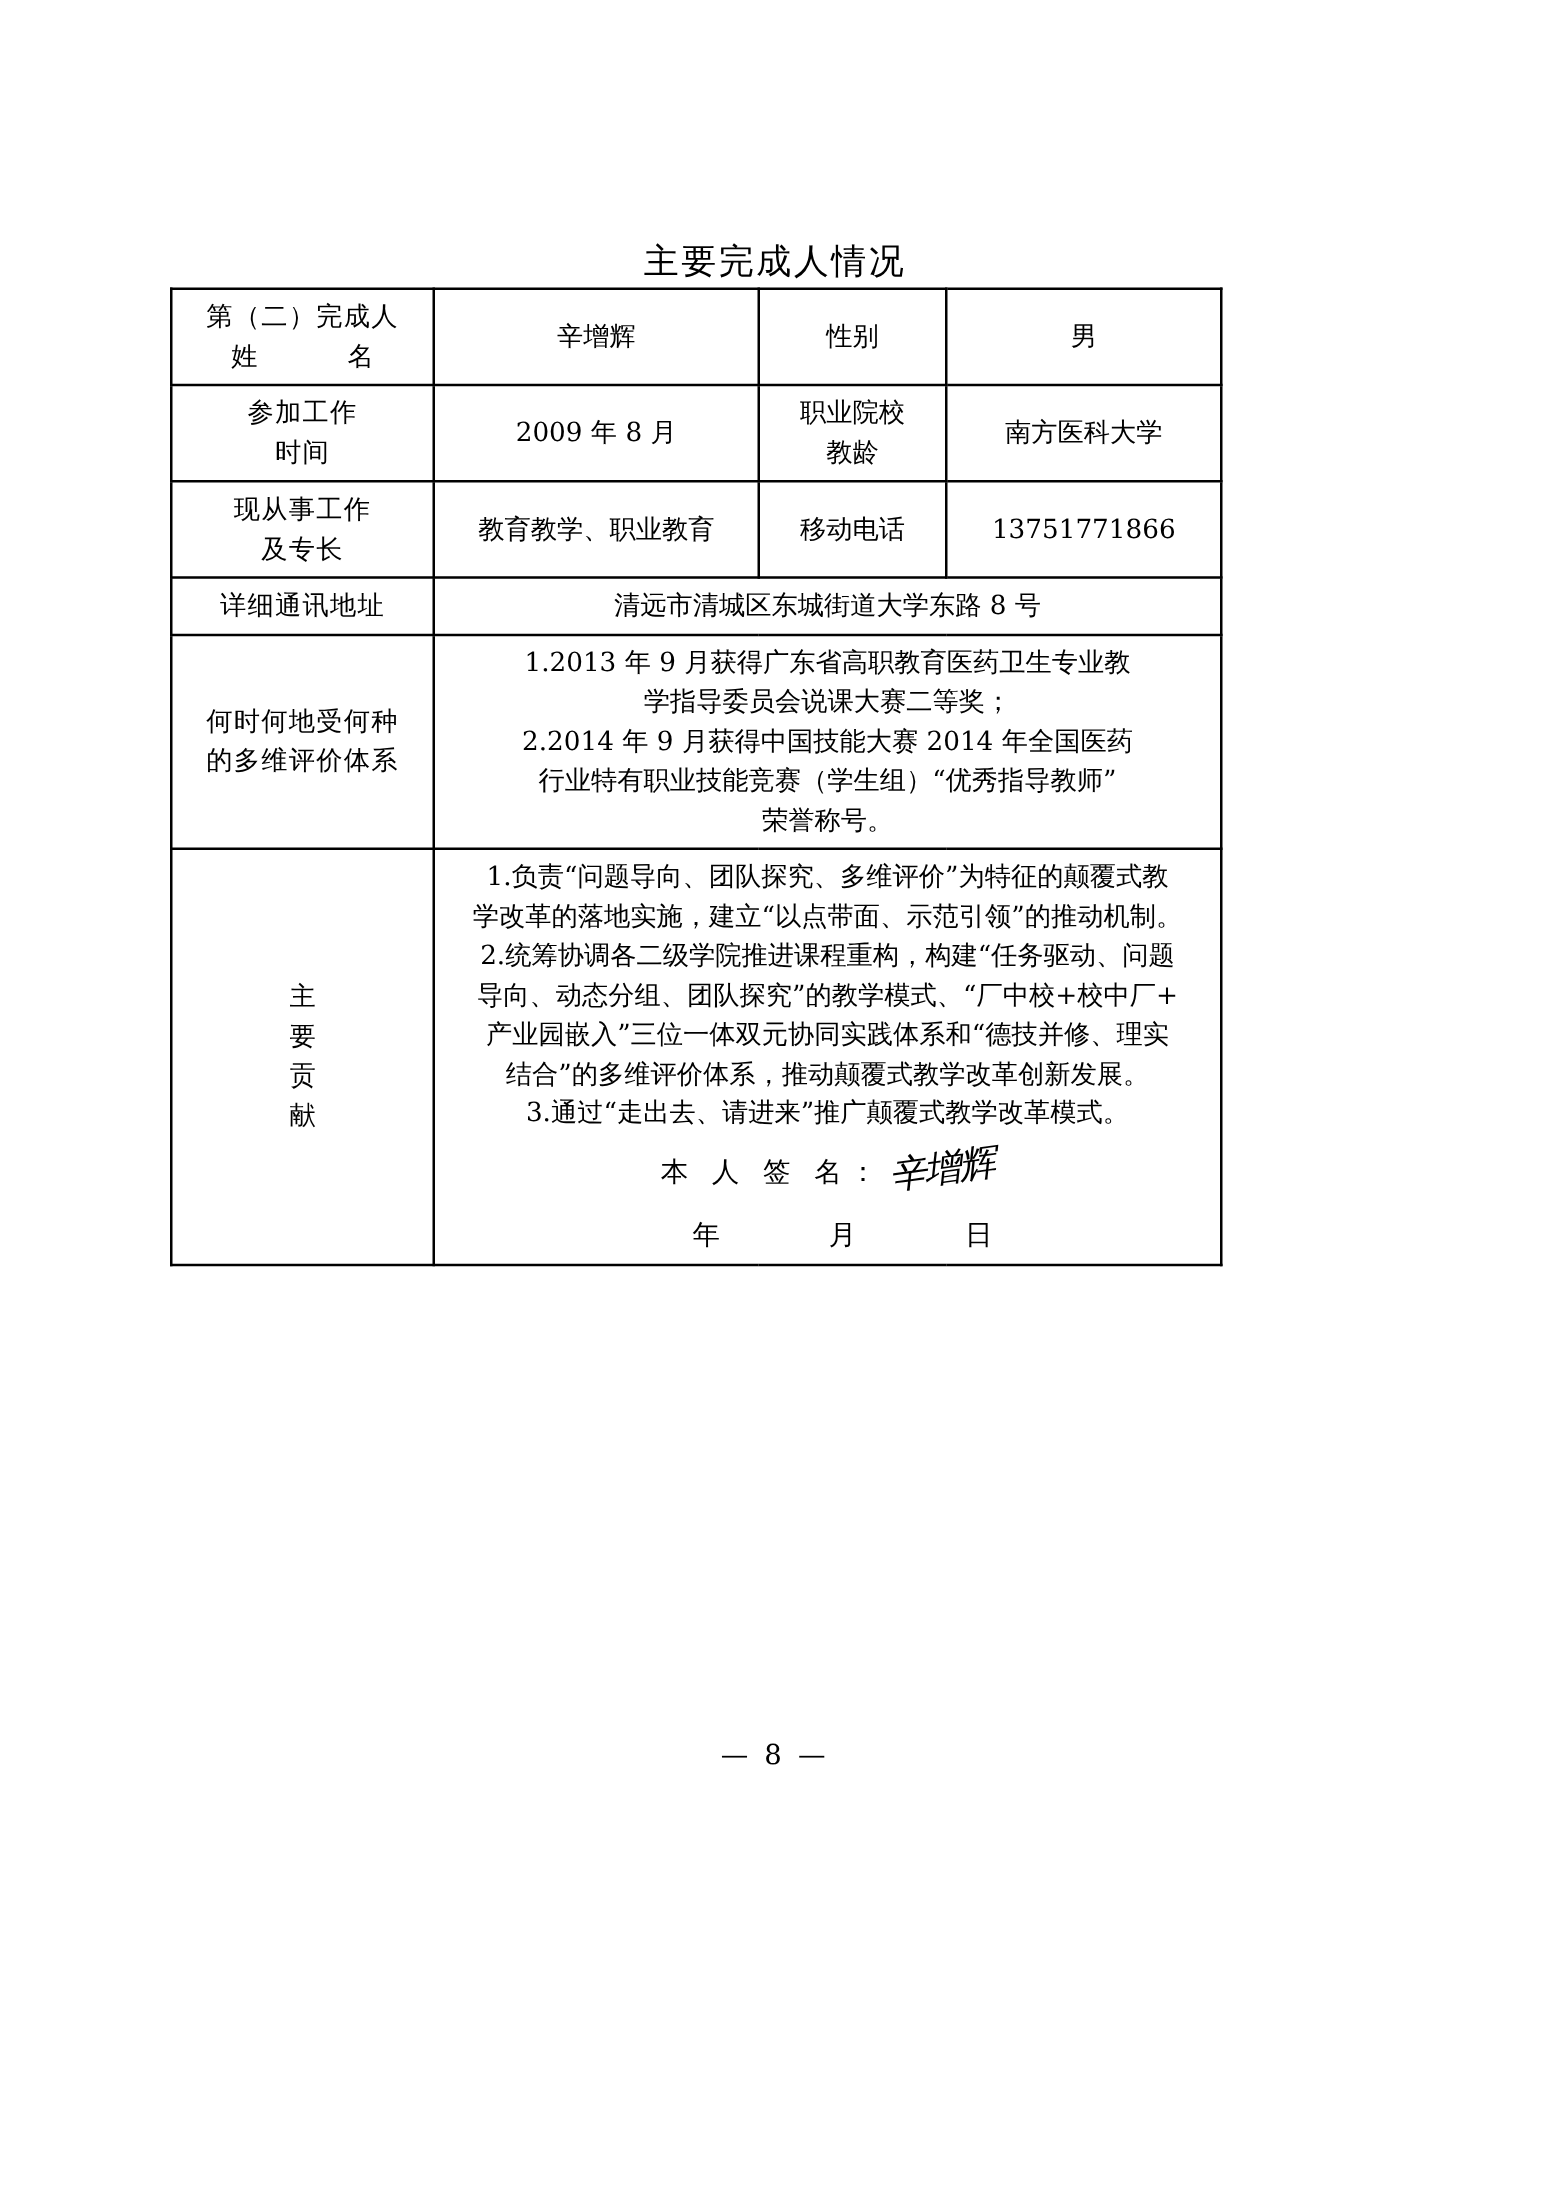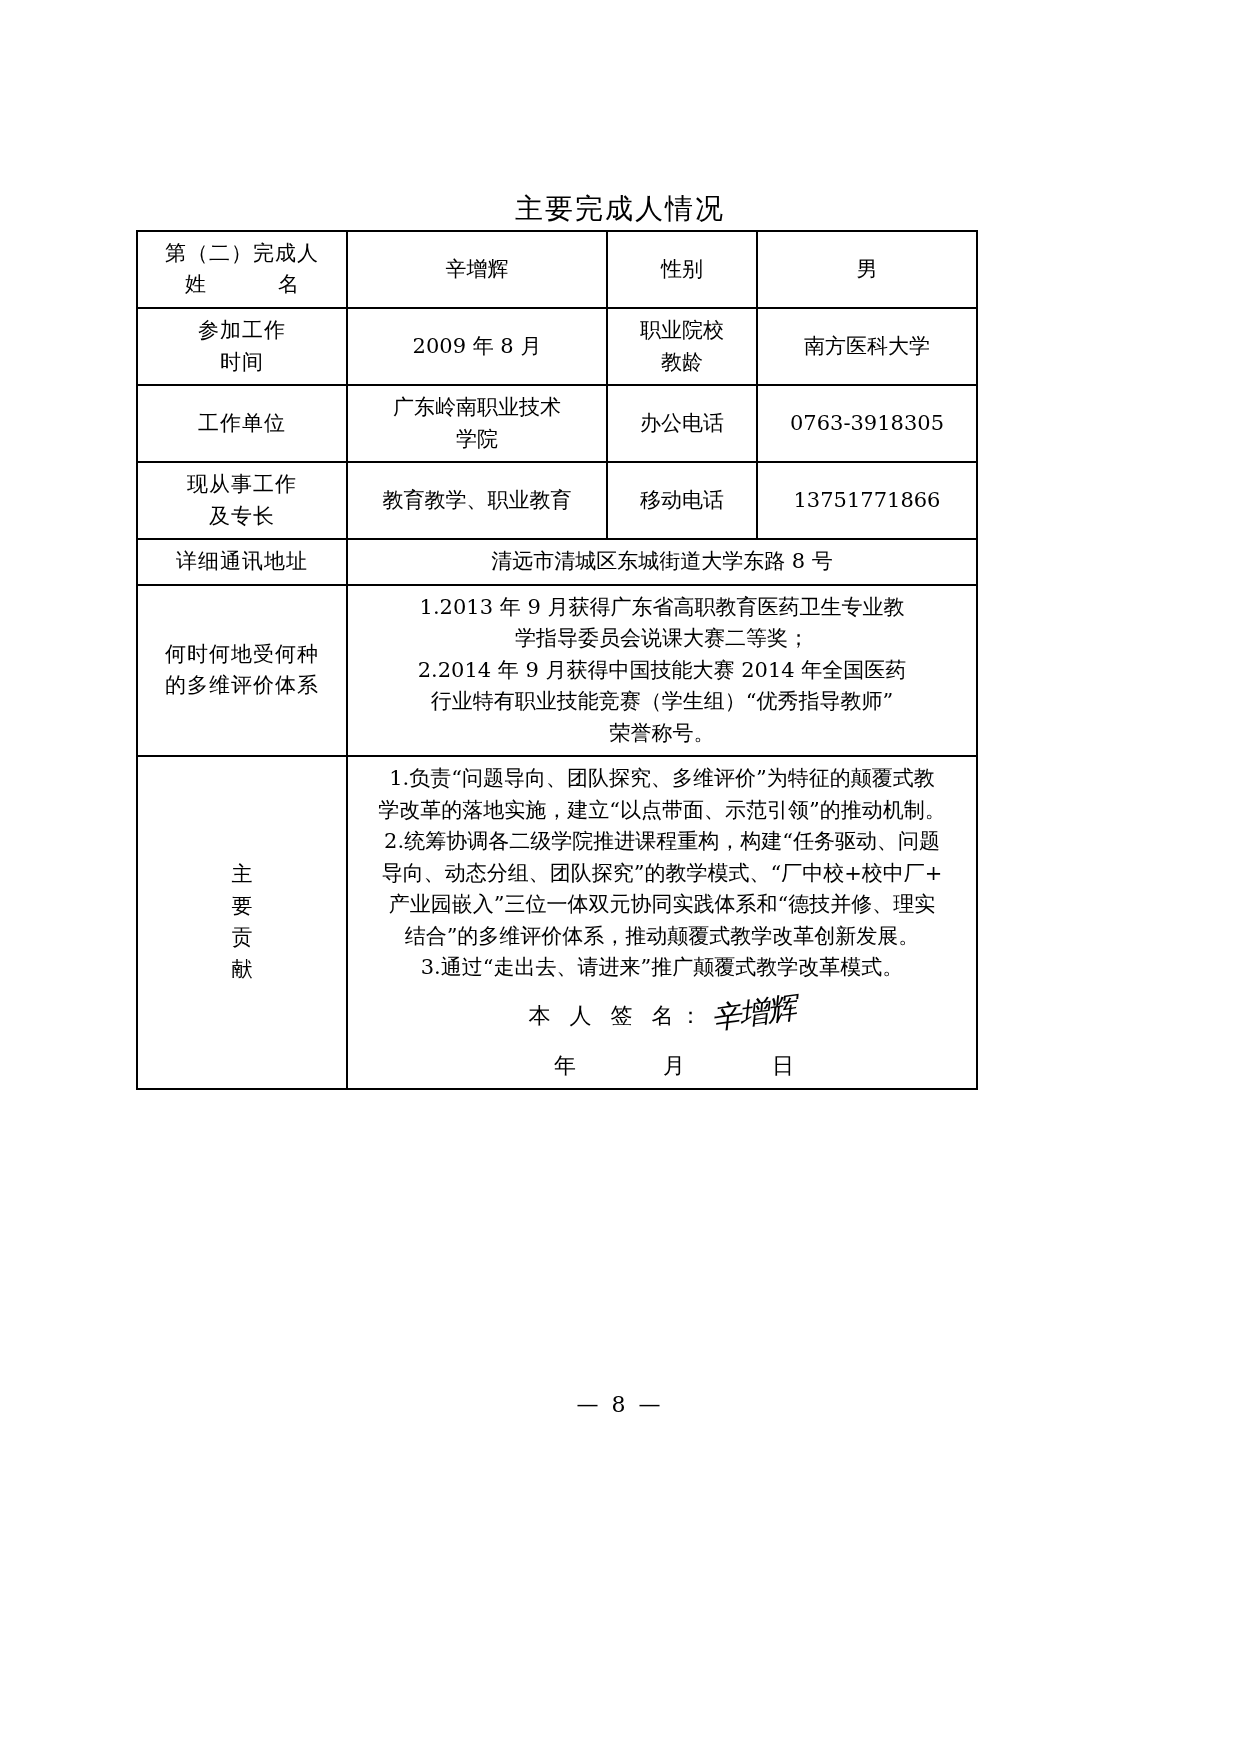--- a/index.html
+++ b/index.html
@@ -46,21 +46,20 @@
     line-height: 1.5;
     vertical-align: middle;
     text-align: center;
   }
   .lbl {
     letter-spacing: 1px;
   }
   .spread2 {
     letter-spacing: 10px;
     padding-left: 10px;
-    font-family: Liberation Mono, monospace;
   }
   .cell-multiline {
     line-height: 1.35;
   }
   .awards {
     text-align: left;
     font-size: 21px;
     line-height: 1.55;
     padding: 10px 10px 10px 12px;
   }
@@ -153,29 +152,20 @@
         </td>
         <td>2009 年 8 月</td>
         <td class="cell-multiline">
           <div>职业院校</div>
           <div>教龄</div>
         </td>
         <td>南方医科大学</td>
       </tr>
 
 
-      <tr>
-        <td class="lbl">工作单位</td>
-        <td class="cell-multiline">
-          <div>广东岭南职业技术</div>
-          <div>学院</div>
-        </td>
-        <td>办公电话</td>
-        <td>0763-3918305</td>
-      </tr>
 
       <tr>
         <td class="lbl cell-multiline">
           <div>现从事工作</div>
           <div>及专长</div>
         </td>
         <td>教育教学、职业教育</td>
         <td>移动电话</td>
         <td>13751771866</td>
       </tr>

